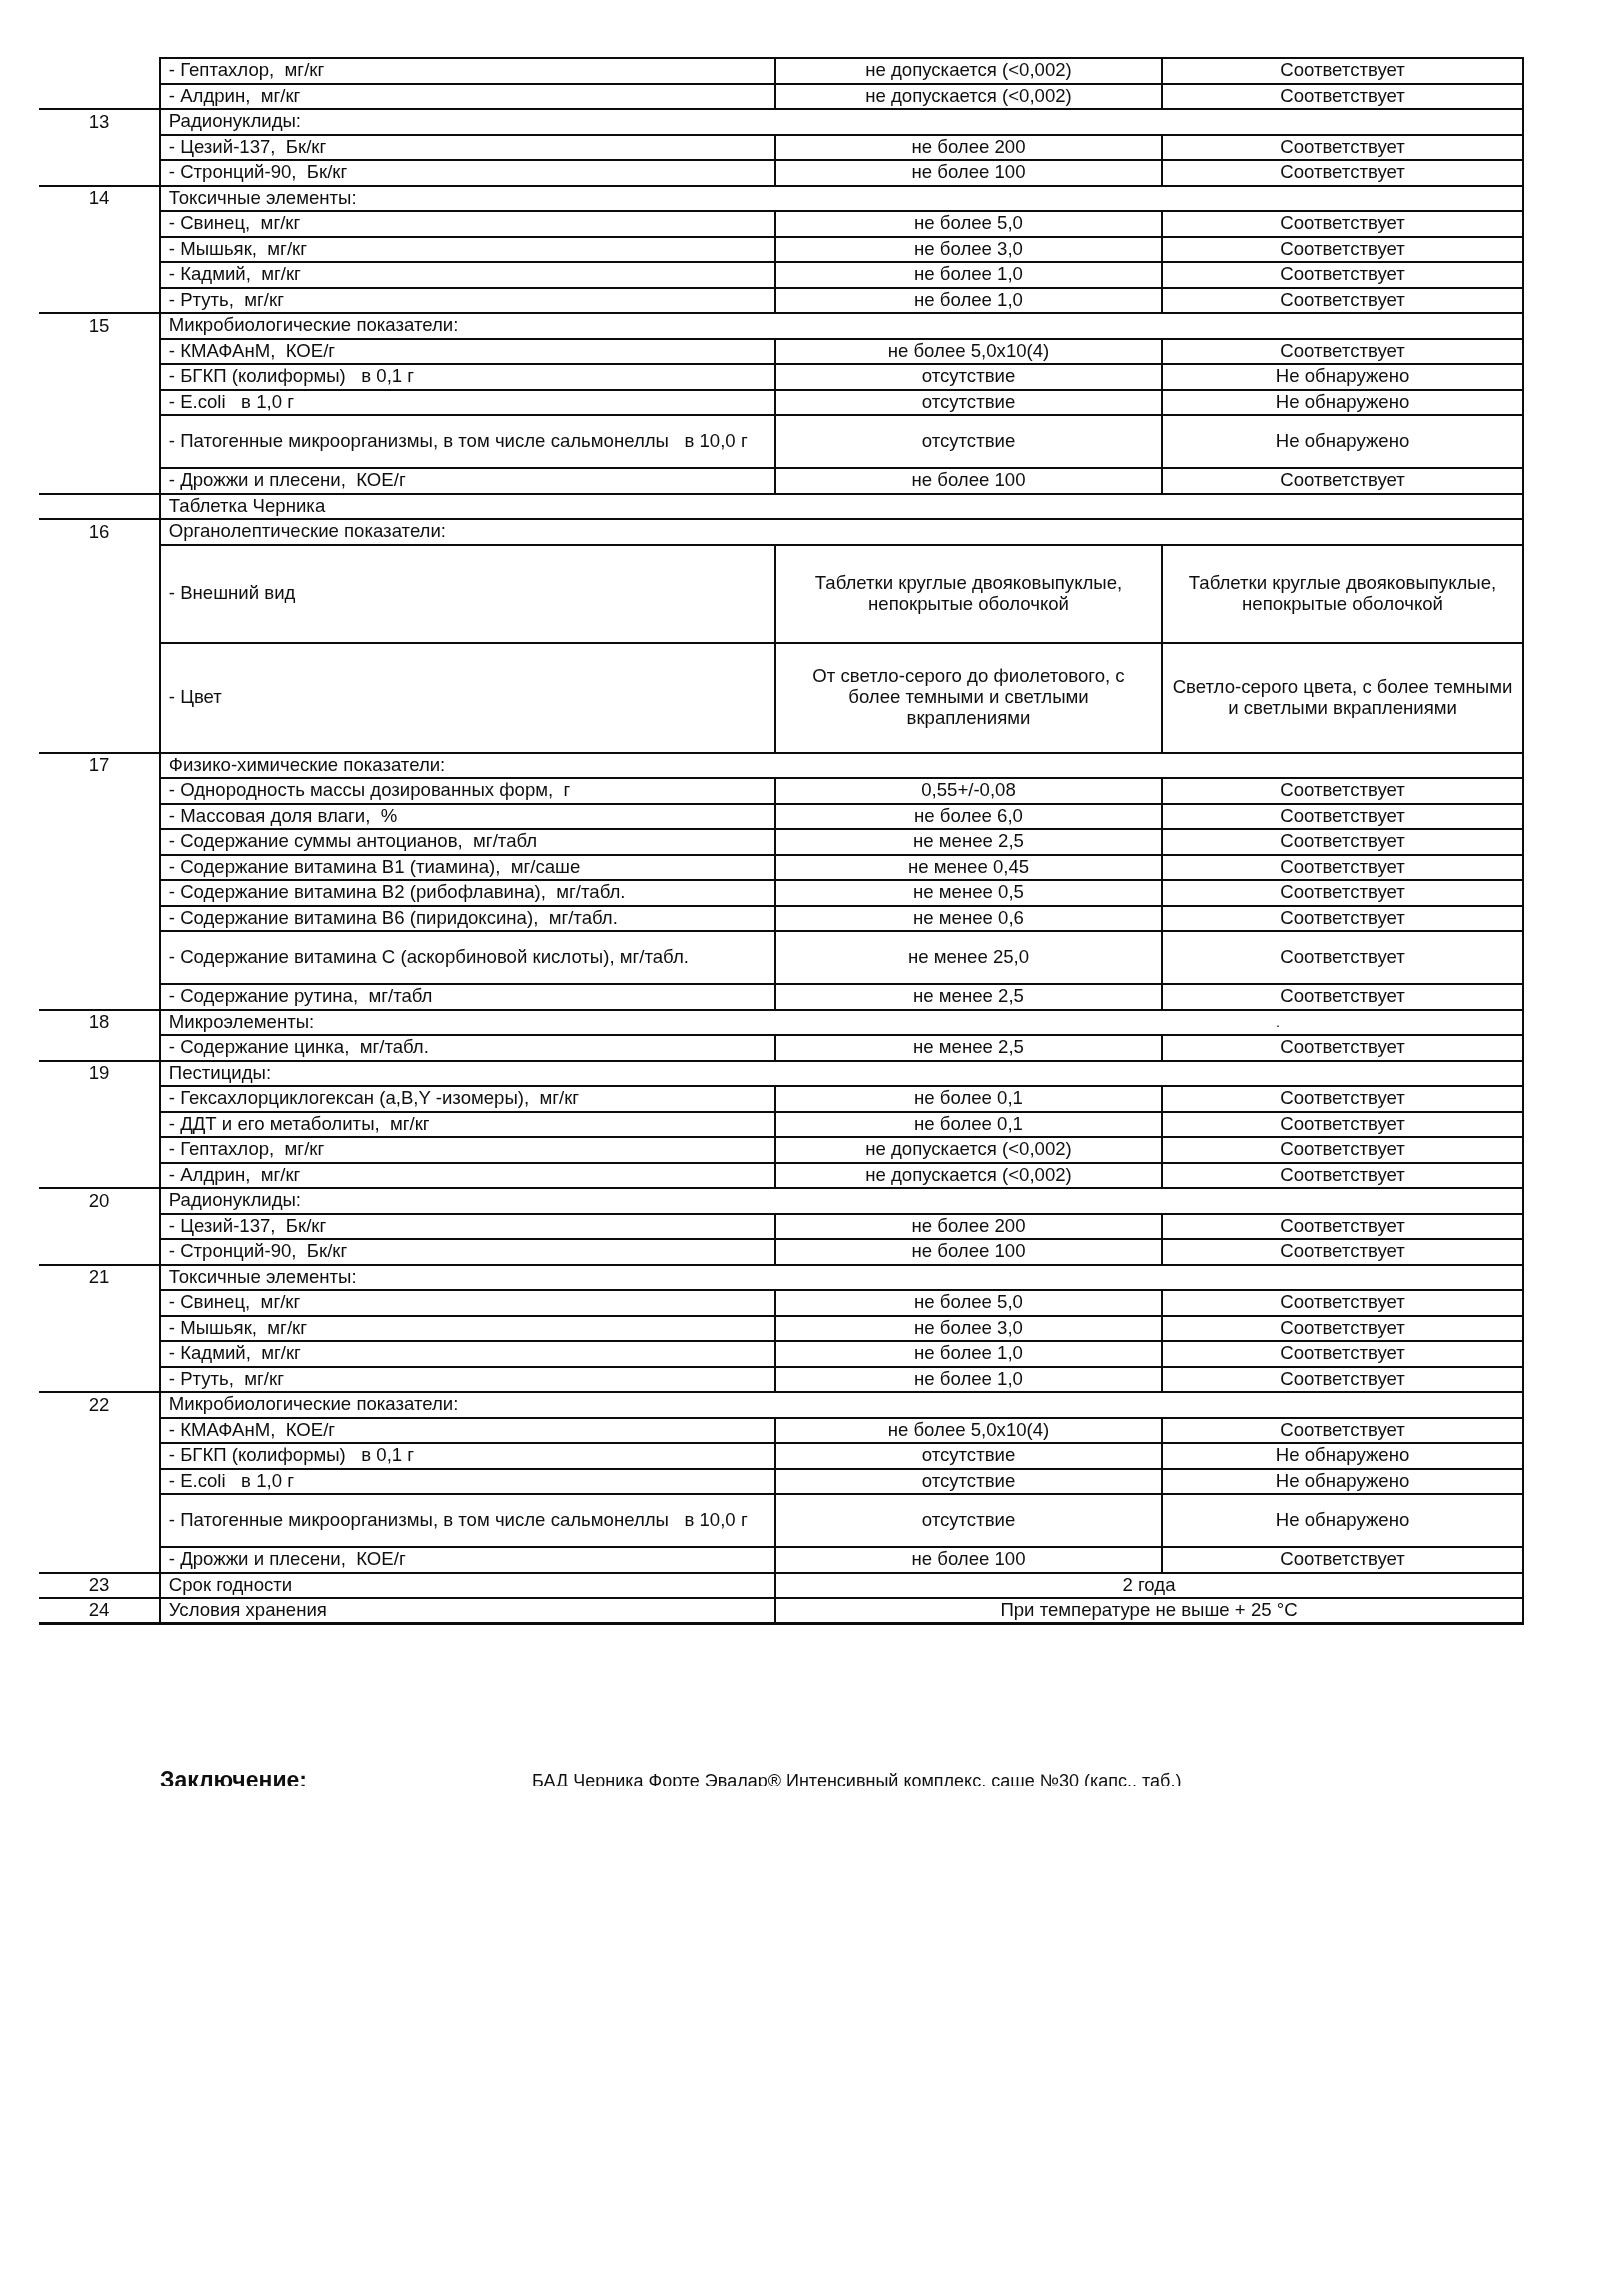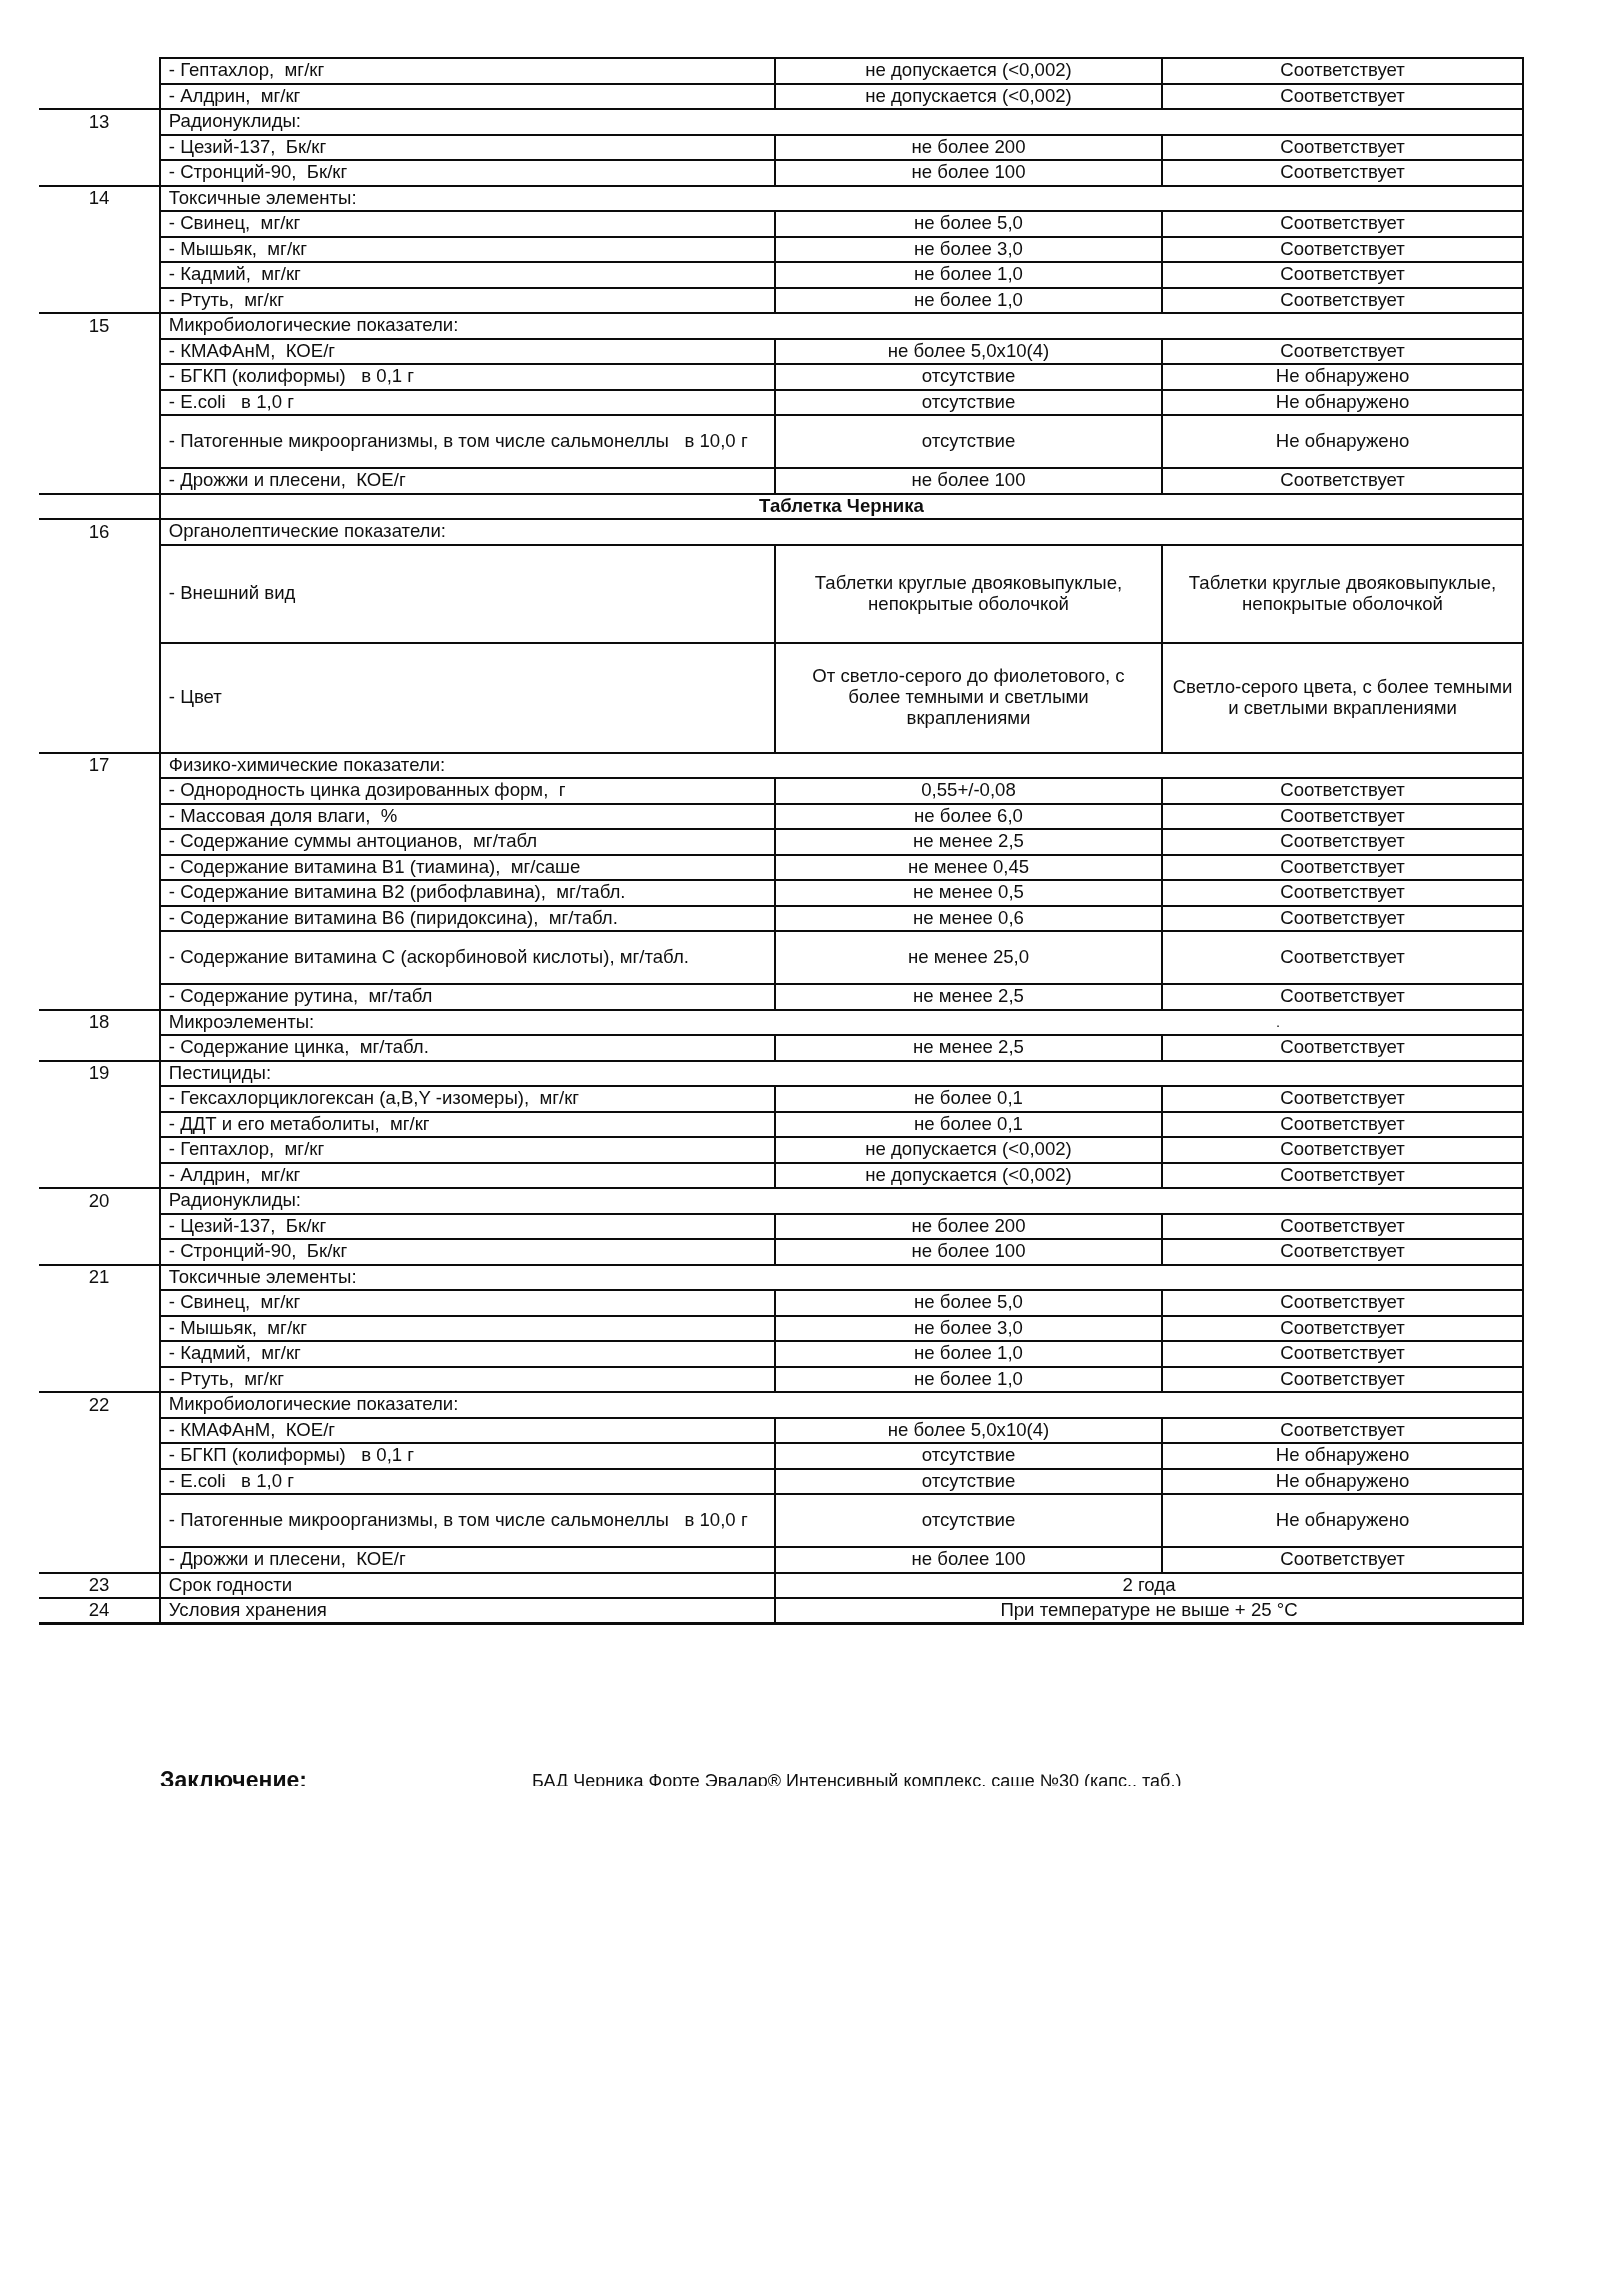--- a/index.html
+++ b/index.html
@@ -22,21 +22,21 @@
   table.spec td.num{
     border:none;border-right:2px solid #0c0c0c;text-align:center;padding:1px 2px;
   }
   table.spec tr.cat td.num,
   table.spec tr.section td.num,
   table.spec tr.span td.num{border-top:2px solid #0c0c0c;}
   table.spec tr.last td{border-bottom:3.9px solid #0c0c0c;}
   table.spec tr.last td.num{border-bottom:3.9px solid #0c0c0c;}
   td.name-cell{text-align:left;white-space:pre-wrap;position:relative;}
   td.val,td.res{text-align:center;}
-  tr.section td.name-cell{font-weight:bold;text-align:center;}
+  tr.section td.name-cell{font-weight:normal;}
   .cat-dot{position:absolute;left:1115px;top:3.9px;font-size:14.7px;}
   
   .concl-label{position:absolute;left:160px;top:1767px;font-size:23px;font-weight:bold;}
   .concl-text{position:absolute;left:532px;top:1764px;width:1019px;font-size:18px;line-height:34px;}
   .signer-role{position:absolute;left:529px;top:1855px;font-size:23px;font-weight:bold;margin-left:8px;}
   .signer-name{position:absolute;left:965px;top:1853px;font-size:23px;}
   .eac{
     position:absolute;left:110px;top:1835px;
     font-family:"DejaVu Sans",sans-serif;font-weight:bold;font-size:65px;
     transform:scale(.55,.95);transform-origin:left top;letter-spacing:-2.9px;color:#0a0a0a;
@@ -167,21 +167,21 @@
           <td class="name-cell">- Цвет</td>
           <td class="val">От светло-серого до фиолетового, с более темными и светлыми вкраплениями</td>
           <td class="res">Светло-серого цвета, с более темными и светлыми вкраплениями</td>
         </tr>
         <tr class="cat">
           <td class="num">17</td>
           <td colspan="3" class="name-cell">Физико-химические показатели:</td>
         </tr>
         <tr class="param">
           <td class="num"></td>
-          <td class="name-cell">- Однородность цинка дозированных форм,  г</td>
+          <td class="name-cell">- Однородность массы дозированных форм,  г</td>
           <td class="val">0,55+/-0,08</td>
           <td class="res">Соответствует</td>
         </tr>
         <tr class="param">
           <td class="num"></td>
           <td class="name-cell">- Массовая доля влаги,  %</td>
           <td class="val">не более 6,0</td>
           <td class="res">Соответствует</td>
         </tr>
         <tr class="param">

